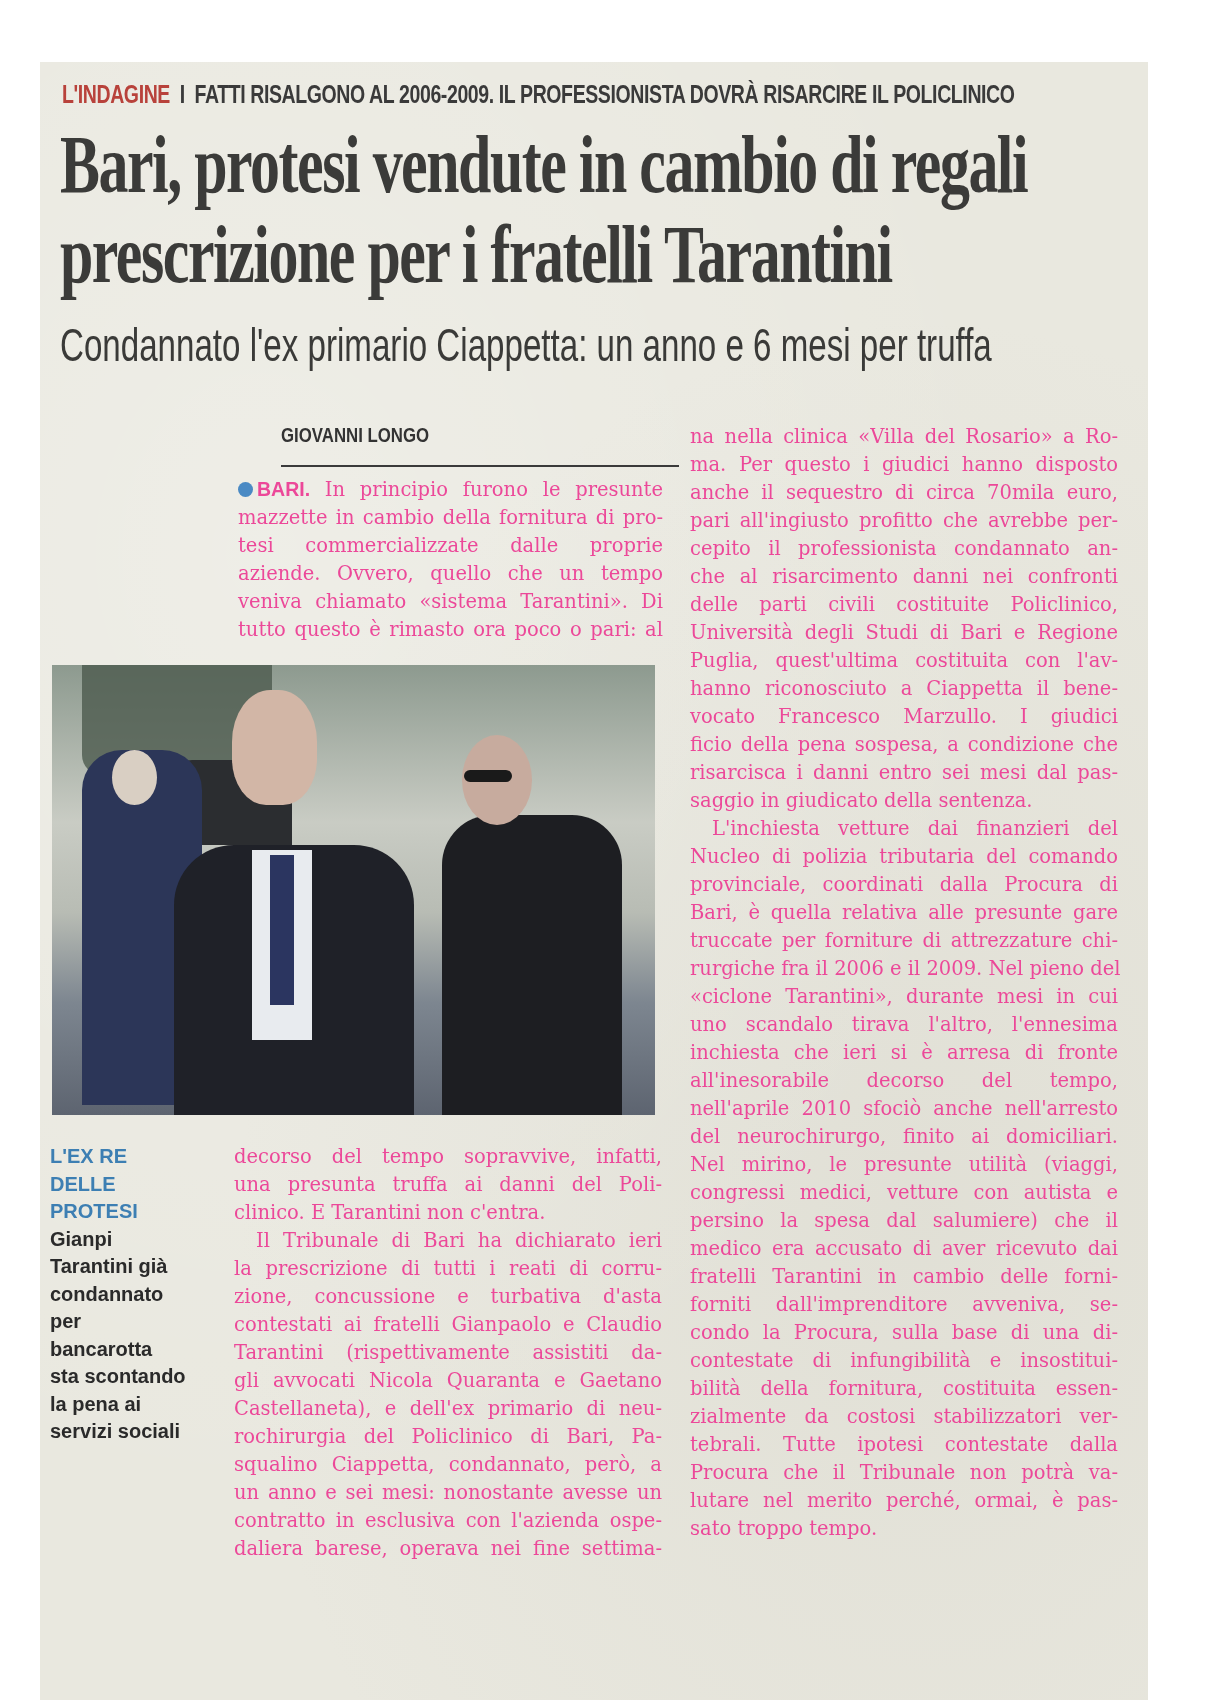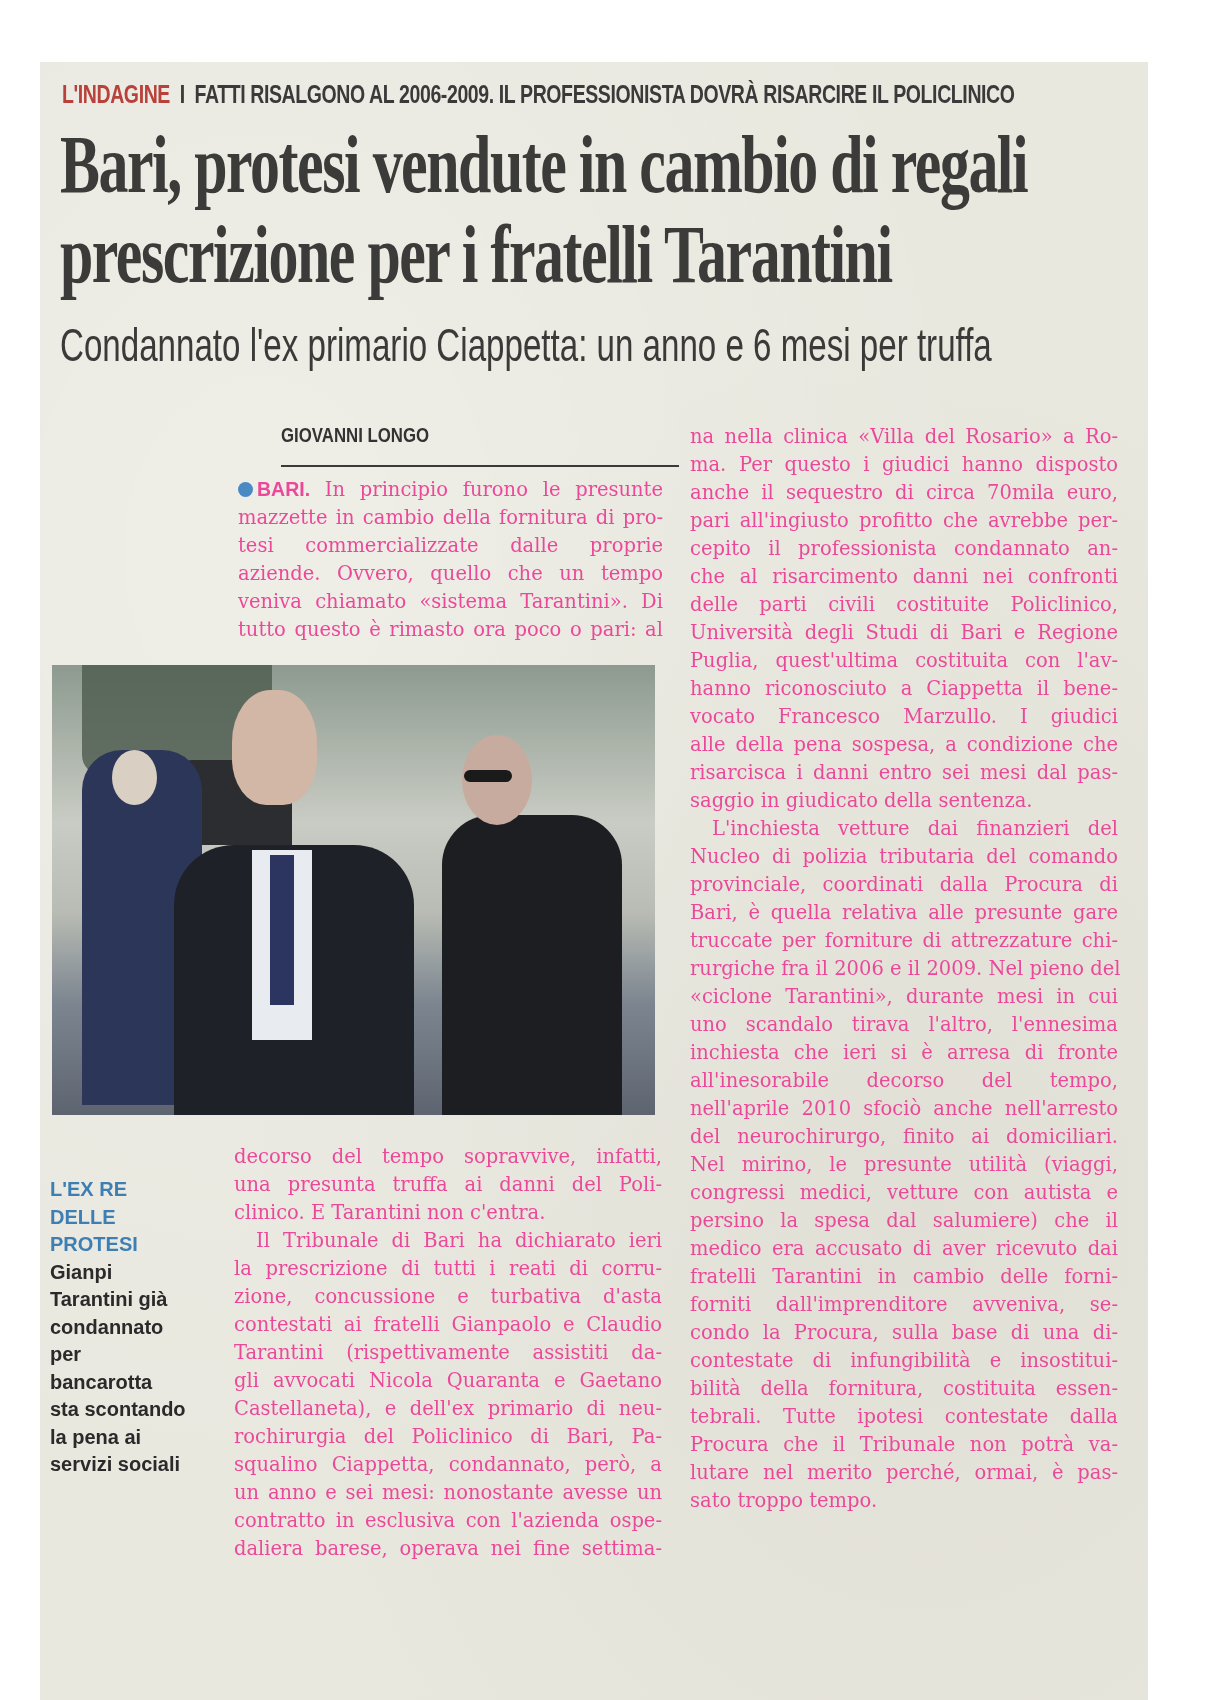--- a/index.html
+++ b/index.html
@@ -73,21 +73,21 @@
   .photo .main-coat { position: absolute; left: 122px; top: 180px; width: 240px; height: 270px; background: #1f2128; border-radius: 60px 60px 0 0; }
   .photo .main-shirt { position: absolute; left: 200px; top: 185px; width: 60px; height: 190px; background: #e8ebef; }
   .photo .main-tie { position: absolute; left: 218px; top: 190px; width: 24px; height: 150px; background: #2b3560; }
   .photo .main-head { position: absolute; left: 180px; top: 25px; width: 85px; height: 115px; background: #d2b6a6; border-radius: 45% 45% 40% 40%; }
   .photo .right-coat { position: absolute; left: 390px; top: 150px; width: 180px; height: 300px; background: #1d1e22; border-radius: 50px 50px 0 0; }
   .photo .right-head { position: absolute; left: 410px; top: 70px; width: 70px; height: 90px; background: #c7ab9e; border-radius: 50%; }
   .photo .glasses { position: absolute; left: 412px; top: 105px; width: 48px; height: 12px; background: #1a1a1a; border-radius: 6px; }
   .caption {
     position: absolute; left: 50px; top: 1143px; width: 150px;
     font-family: "Liberation Sans", sans-serif; font-weight: bold;
-    font-size: 20px; line-height: 27.5px; margin-top: 33px;
+    font-size: 20px; line-height: 27.5px;
   }
   .caption .cap-title { color: #3d7fb3; }
   .caption .cap-body { color: #2a2a2a; }
   .caption div { white-space: nowrap; }
 </style>
 </head>
 <body>
 
 <div class="page"></div>
 
@@ -171,21 +171,21 @@
   <span class="line">ma. Per questo i giudici hanno disposto</span>
   <span class="line">anche il sequestro di circa 70mila euro,</span>
   <span class="line">pari all'ingiusto profitto che avrebbe per-</span>
   <span class="line">cepito il professionista condannato an-</span>
   <span class="line">che al risarcimento danni nei confronti</span>
   <span class="line">delle parti civili costituite Policlinico,</span>
   <span class="line">Università degli Studi di Bari e Regione</span>
   <span class="line">Puglia, quest'ultima costituita con l'av-</span>
   <span class="line">hanno riconosciuto a Ciappetta il bene-</span>
   <span class="line">vocato Francesco Marzullo. I giudici</span>
-  <span class="line">alle della pena sospesa, a condizione che</span>
+  <span class="line">ficio della pena sospesa, a condizione che</span>
   <span class="line">risarcisca i danni entro sei mesi dal pas-</span>
   <span class="line last">saggio in giudicato della sentenza.</span>
   <span class="line" style="padding-left:22px">L'inchiesta vetture dai finanzieri del</span>
   <span class="line">Nucleo di polizia tributaria del comando</span>
   <span class="line">provinciale, coordinati dalla Procura di</span>
   <span class="line">Bari, è quella relativa alle presunte gare</span>
   <span class="line">truccate per forniture di attrezzature chi-</span>
   <span class="line">rurgiche fra il 2006 e il 2009. Nel pieno del</span>
   <span class="line">«ciclone Tarantini», durante mesi in cui</span>
   <span class="line">uno scandalo tirava l'altro, l'ennesima</span>
@@ -195,17 +195,18 @@
   <span class="line">del neurochirurgo, finito ai domiciliari.</span>
   <span class="line">Nel mirino, le presunte utilità (viaggi,</span>
   <span class="line">congressi medici, vetture con autista e</span>
   <span class="line">persino la spesa dal salumiere) che il</span>
   <span class="line">medico era accusato di aver ricevuto dai</span>
   <span class="line">fratelli Tarantini in cambio delle forni-</span>
   <span class="line">forniti dall'imprenditore avveniva, se-</span>
   <span class="line">condo la Procura, sulla base di una di-</span>
   <span class="line">contestate di infungibilità e insostitui-</span>
   <span class="line">bilità della fornitura, costituita essen-</span>
+  <span class="line">zialmente da costosi stabilizzatori ver-</span>
   <span class="line">tebrali. Tutte ipotesi contestate dalla</span>
   <span class="line">Procura che il Tribunale non potrà va-</span>
   <span class="line">lutare nel merito perché, ormai, è pas-</span>
   <span class="line last">sato troppo tempo.</span>
 </div>
 
 </body></html>

